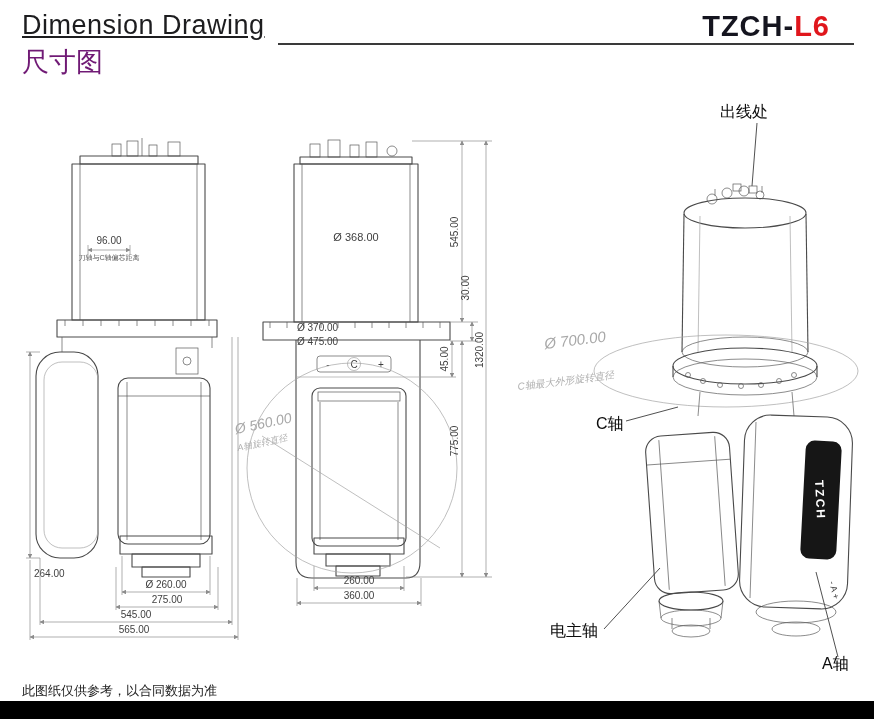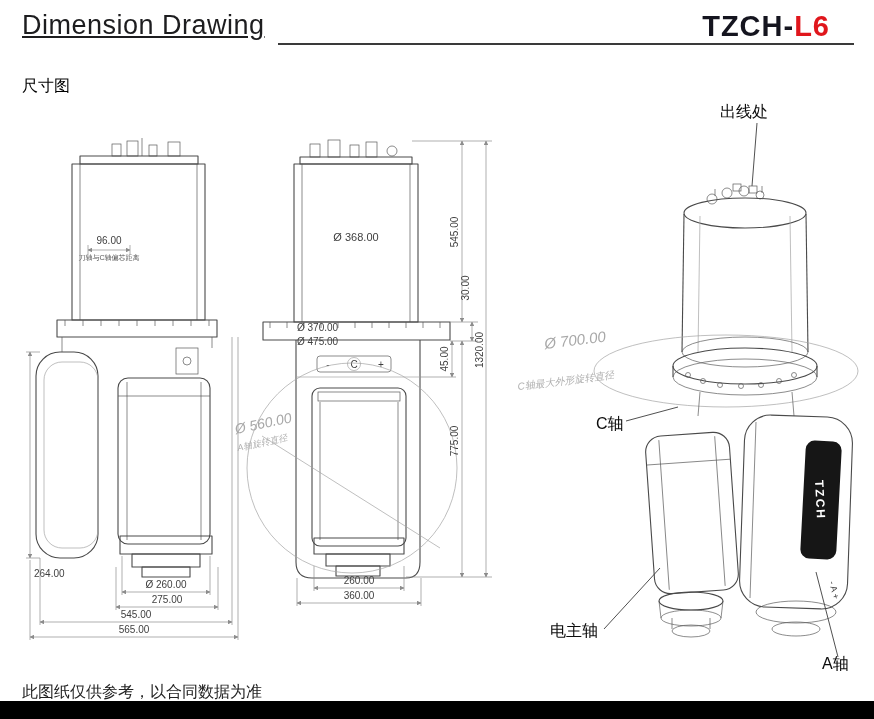--- a/index.html
+++ b/index.html
@@ -1,25 +1,25 @@
 <!DOCTYPE html>
 <html><head>
 <meta charset="utf-8">
 <style>
   html,body { margin:0; padding:0; }
   body {
     width:874px; height:719px; position:relative; background:#ffffff;
     font-family:"Liberation Sans", sans-serif; overflow:hidden;
   }
   .header-title-en { position:absolute; left:22px; top:10px; font-size:27px; color:#1d1d1f; letter-spacing:0.5px;text-decoration:underline; }
-  .header-title-zh { position:absolute; left:22px; top:44px; font-size:16px; color:#000000;margin-top:32px; }
+  .header-title-zh { position:absolute; left:22px; top:44px; font-size:27px; color:#701a75; }
   .header-rule { position:absolute; left:278px; top:43px; width:576px; border-top:2px solid #3a3a3a; }
   .brand { position:absolute; right:44px; top:10px; font-size:29px; font-weight:bold; color:#15151f; letter-spacing:1px; }
   .brand .accent { color:#e0161c; }
-  .footer-note { position:absolute; left:22px; top:682px; font-size:16px; color:#222; }
+  .footer-note { position:absolute; left:22px; top:682px; font-size:13px; color:#222; }
   .footer-bar { position:absolute; left:0; top:701px; width:874px; height:18px; background:#000; }
 
   svg.drawing { position:absolute; left:0; top:0; font-family:"Liberation Sans", sans-serif; }
   .ol   { fill:none; stroke:#4a4a4a; stroke-width:1.1; stroke-linejoin:round; }
   .ol2  { fill:none; stroke:#5a5a5a; stroke-width:0.7; }
   .thin { fill:none; stroke:#a3a3a3; stroke-width:0.7; }
   .lead { fill:none; stroke:#3c3c3c; stroke-width:0.9; }
   .dimline { stroke:#8c8c8c; stroke-width:0.7; fill:none; }
   text.dimtxt { font-size:10px; fill:#3f3f3f; }
   text.bigdim { font-size:11px; fill:#3f3f3f; }

